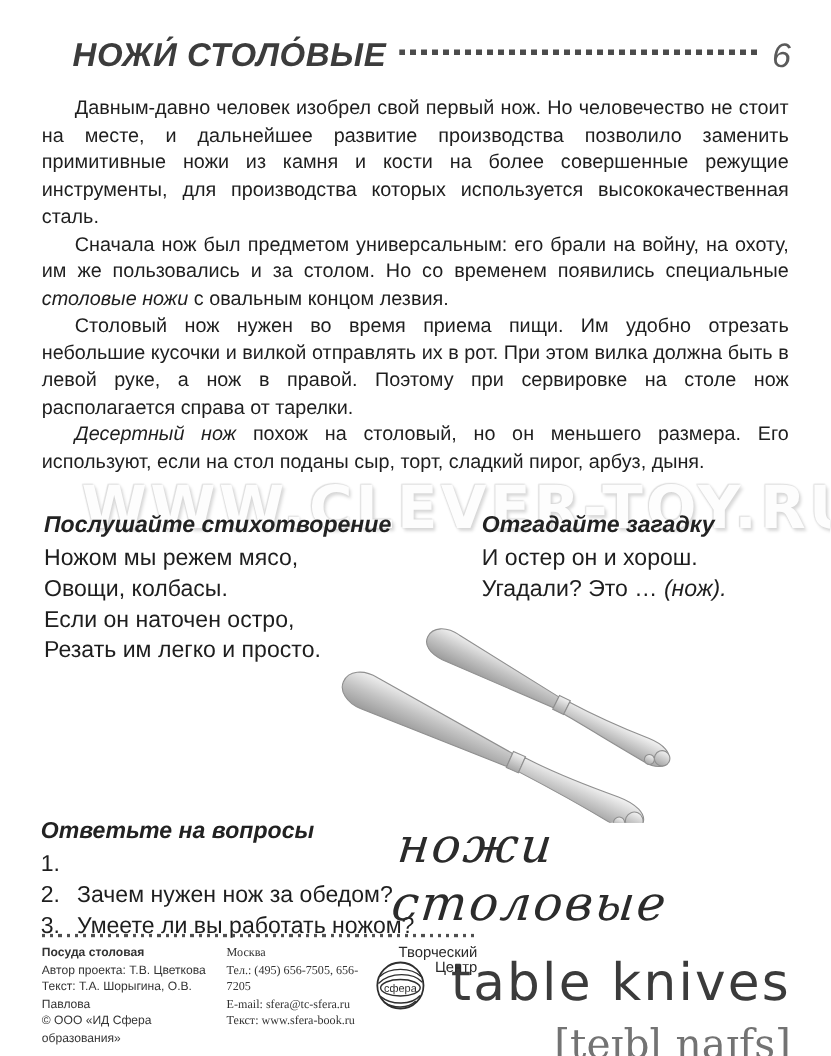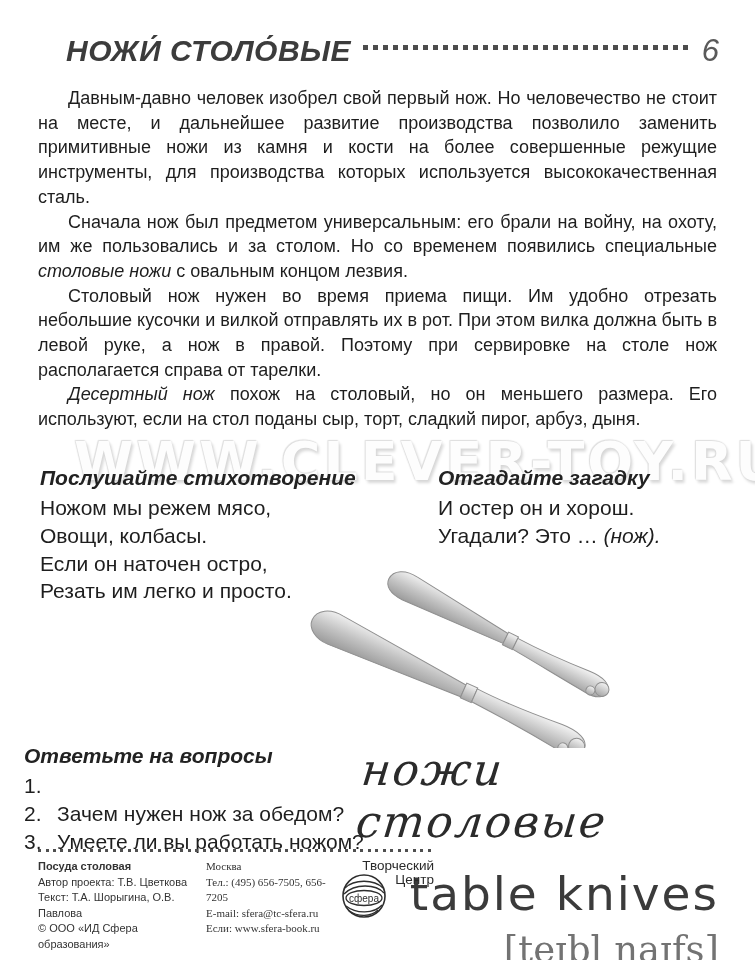--- a/index.html
+++ b/index.html
@@ -49,21 +49,21 @@
   .sec-heading {
     font-size:21px; font-weight:bold; font-style:italic;
     color:#222; line-height:28px; margin-bottom:2px;
   }
   .text-line { font-size:21px; line-height:27.8px; color:#1e1e1e; }
 
   
   .knives { position:absolute; left:283px; top:552px; z-index:2; }
 
   
-  .questions { position:absolute; top:742px; left:24px; width:390px; z-index:2; }
+  .questions { position:absolute; top:742px; left:37px; width:390px; z-index:2; }
   .q-row { display:flex; font-size:21px; line-height:28px; }
   .q-num { width:33px; flex:0 0 33px; }
 
   
   .vocab {
     position:absolute; top:744px; right:36px; width:360px;
     display:flex; flex-direction:column; align-items:flex-end; z-index:2;
   }
   .vocab-ru {
     font-family:"DejaVu Serif", serif; font-style:italic;
@@ -187,21 +187,21 @@
       <div class="f-col1">
         <div class="f-bold">Посуда столовая</div>
         <div>Автор проекта: Т.В. Цветкова</div>
         <div>Текст: Т.А. Шорыгина, О.В. Павлова</div>
         <div>© ООО «ИД Сфера образования»</div>
       </div>
       <div class="f-col2">
         <div>Москва</div>
         <div>Тел.: (495) 656-7505, 656-7205</div>
         <div>E-mail: sfera@tc-sfera.ru</div>
-        <div>Если: www.sfera-book.ru</div>
+        <div>Текст: www.sfera-book.ru</div>
       </div>
       <div class="logo">
         <div class="logo-text">Творческий</div>
         <div class="logo-text">Центр</div>
         <svg class="logo-emblem" width="48" height="48" viewBox="0 0 48 48">
           <circle cx="24" cy="24" r="21" fill="none" stroke="#2e2e2e" stroke-width="1.6"></circle>
           <path d="M5,16 C14,7 34,7 43,16" fill="none" stroke="#2e2e2e" stroke-width="1.3"></path>
           <path d="M4,22 C15,11 36,12 44,21" fill="none" stroke="#2e2e2e" stroke-width="1.3"></path>
           <path d="M6,34 C16,42 34,42 42,33" fill="none" stroke="#2e2e2e" stroke-width="1.3"></path>
           <path d="M9,39 C18,45 31,45 38,38" fill="none" stroke="#2e2e2e" stroke-width="1.3"></path>

